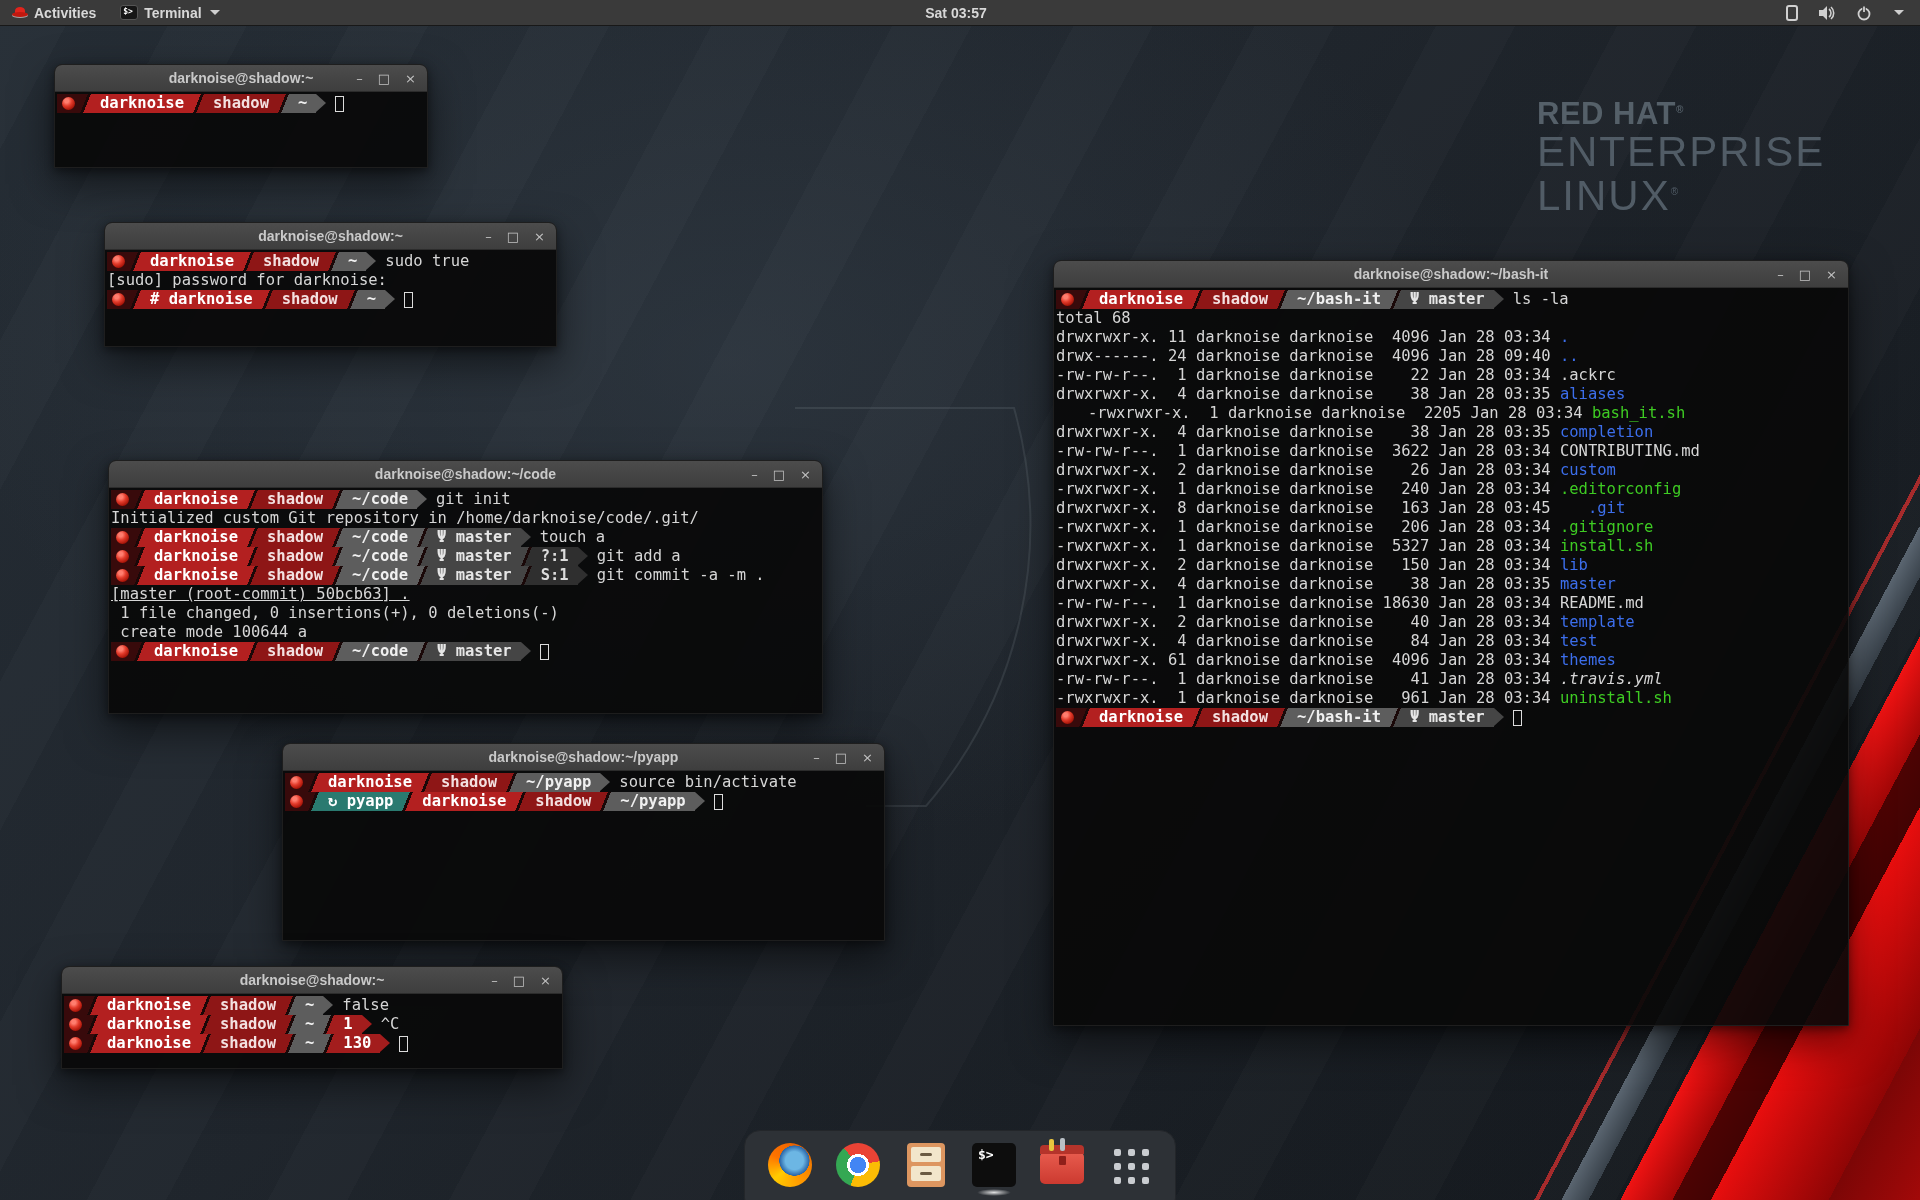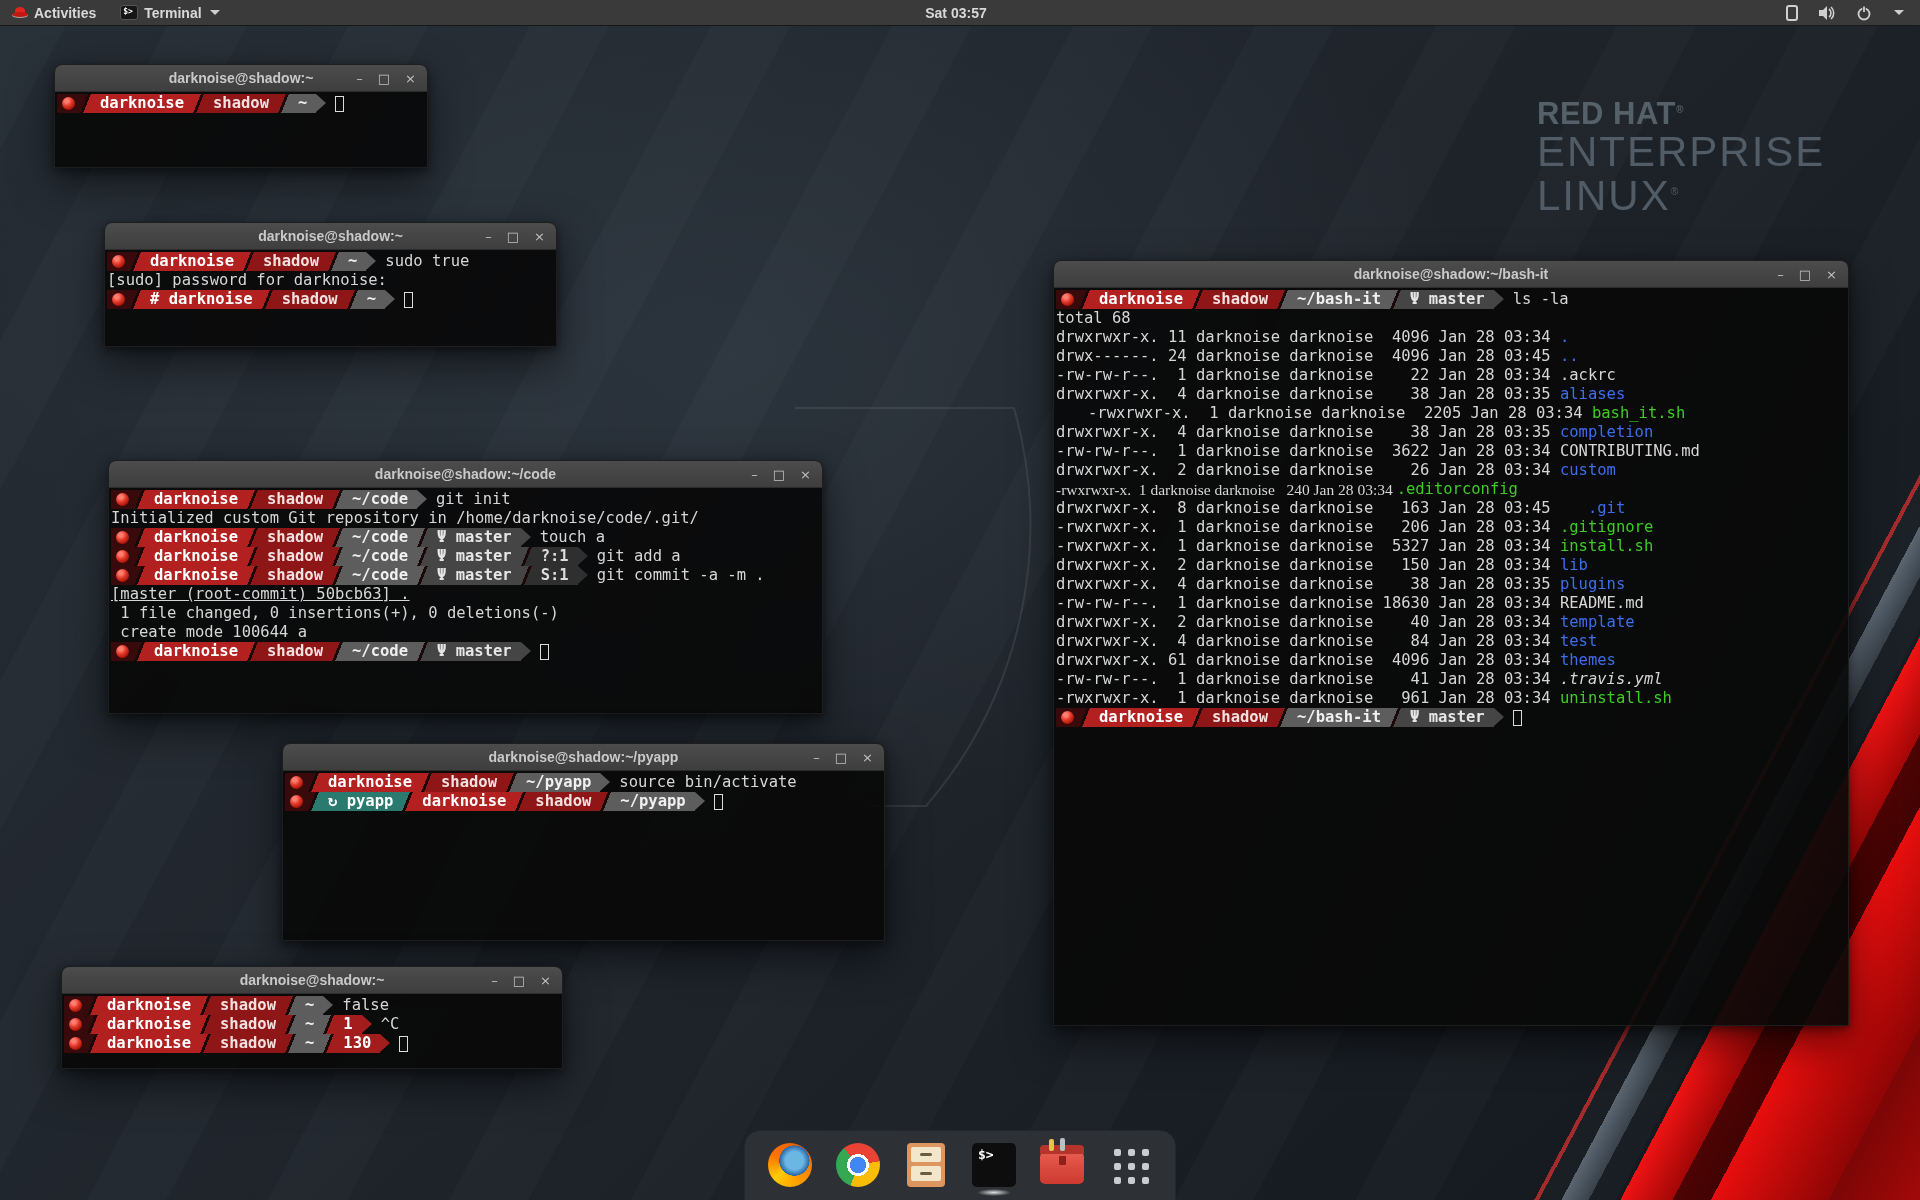--- a/index.html
+++ b/index.html
@@ -232,33 +232,33 @@
         <div class="controls">
           <div class="wbtn">–</div>
           <div class="wbtn">□</div>
           <div class="wbtn">×</div>
         </div>
       </div>
       <div class="term-body">
         <div class="term-line"><div class="seg seg-logo" style="background: rgb(56, 10, 11); color: rgb(255, 91, 77);"><div class="rh-dot"></div></div><div class="divider" style="background: linear-gradient(112deg, rgb(56, 10, 11) 42%, rgb(26, 8, 8) 42%, rgb(26, 8, 8) 58%, rgb(179, 32, 32) 58%);"></div><div class="seg seg-user" style="background: rgb(179, 32, 32); color: rgb(255, 255, 255);">darknoise</div><div class="divider" style="background: linear-gradient(112deg, rgb(179, 32, 32) 42%, rgb(26, 8, 8) 42%, rgb(26, 8, 8) 58%, rgb(142, 22, 22) 58%);"></div><div class="seg seg-host" style="background: rgb(142, 22, 22); color: rgb(243, 224, 224);">shadow</div><div class="divider" style="background: linear-gradient(112deg, rgb(142, 22, 22) 42%, rgb(26, 8, 8) 42%, rgb(26, 8, 8) 58%, rgb(93, 93, 93) 58%);"></div><div class="seg seg-cwd" style="background: rgb(93, 93, 93); color: rgb(240, 240, 240);">~/bash-it</div><div class="divider" style="background: linear-gradient(112deg, rgb(93, 93, 93) 42%, rgb(26, 8, 8) 42%, rgb(26, 8, 8) 58%, rgb(69, 69, 69) 58%);"></div><div class="seg seg-git" style="background: rgb(69, 69, 69); color: rgb(230, 230, 230);">Ψ master</div><div class="arrow" style="border-left-color: rgb(69, 69, 69);"></div><div class="cmd">ls -la</div></div>
         <div class="term-line"><div class="outspan" style="color: rgb(214, 214, 214);"><span style="white-space: pre;">total 68</span></div></div>
         <div class="term-line"><div class="outspan" style="color: rgb(214, 214, 214);"><span style="white-space: pre;">drwxrwxr-x. 11 darknoise darknoise  4096 Jan 28 03:34 </span></div><div class="outspan" style="color: rgb(60, 110, 235);"><span style="white-space: pre;">.</span></div></div>
-        <div class="term-line"><div class="outspan" style="color: rgb(214, 214, 214);"><span style="white-space: pre;">drwx------. 24 darknoise darknoise  4096 Jan 28 03:45 </span></div><div class="outspan" style="color: rgb(60, 110, 235);"><span style="white-space: pre;">..</span></div></div>
+        <div class="term-line"><div class="outspan" style="color: rgb(214, 214, 214);"><span style="white-space: pre;">drwx------. 24 darknoise darknoise  4096 Jan 28 09:40 </span></div><div class="outspan" style="color: rgb(60, 110, 235);"><span style="white-space: pre;">..</span></div></div>
         <div class="term-line"><div class="outspan" style="color: rgb(214, 214, 214);"><span style="white-space: pre;">-rw-rw-r--.  1 darknoise darknoise    22 Jan 28 03:34 </span></div><div class="outspan" style="color: rgb(214, 214, 214);"><span style="white-space: pre;">.ackrc</span></div></div>
         <div class="term-line"><div class="outspan" style="color: rgb(214, 214, 214);"><span style="white-space: pre;">drwxrwxr-x.  4 darknoise darknoise    38 Jan 28 03:35 </span></div><div class="outspan" style="color: rgb(60, 110, 235);"><span style="white-space: pre;">aliases</span></div></div>
         <div class="term-line"><div class="outspan" style="color: rgb(214, 214, 214);"><span style="white-space: pre; margin-left: 32px;">-rwxrwxr-x.  1 darknoise darknoise  2205 Jan 28 03:34 </span></div><div class="outspan" style="color: rgb(62, 203, 35);"><span style="white-space: pre;">bash_it.sh</span></div></div>
         <div class="term-line"><div class="outspan" style="color: rgb(214, 214, 214);"><span style="white-space: pre;">drwxrwxr-x.  4 darknoise darknoise    38 Jan 28 03:35 </span></div><div class="outspan" style="color: rgb(60, 110, 235);"><span style="white-space: pre;">completion</span></div></div>
         <div class="term-line"><div class="outspan" style="color: rgb(214, 214, 214);"><span style="white-space: pre;">-rw-rw-r--.  1 darknoise darknoise  3622 Jan 28 03:34 </span></div><div class="outspan" style="color: rgb(214, 214, 214);"><span style="white-space: pre;">CONTRIBUTING.md</span></div></div>
         <div class="term-line"><div class="outspan" style="color: rgb(214, 214, 214);"><span style="white-space: pre;">drwxrwxr-x.  2 darknoise darknoise    26 Jan 28 03:34 </span></div><div class="outspan" style="color: rgb(60, 110, 235);"><span style="white-space: pre;">custom</span></div></div>
-        <div class="term-line"><div class="outspan" style="color: rgb(214, 214, 214); font-family: Liberation Serif, serif;"><span style="white-space: pre;">-rwxrwxr-x.  1 darknoise darknoise   240 Jan 28 03:34 </span></div><div class="outspan" style="color: rgb(62, 203, 35);"><span style="white-space: pre;">.editorconfig</span></div></div>
+        <div class="term-line"><div class="outspan" style="color: rgb(214, 214, 214);"><span style="white-space: pre;">-rwxrwxr-x.  1 darknoise darknoise   240 Jan 28 03:34 </span></div><div class="outspan" style="color: rgb(62, 203, 35);"><span style="white-space: pre;">.editorconfig</span></div></div>
         <div class="term-line"><div class="outspan" style="color: rgb(214, 214, 214);"><span style="white-space: pre;">drwxrwxr-x.  8 darknoise darknoise   163 Jan 28 03:45 </span></div><div class="outspan" style="color: rgb(60, 110, 235);"><span style="white-space: pre; margin-left: 28px;">.git</span></div></div>
         <div class="term-line"><div class="outspan" style="color: rgb(214, 214, 214);"><span style="white-space: pre;">-rwxrwxr-x.  1 darknoise darknoise   206 Jan 28 03:34 </span></div><div class="outspan" style="color: rgb(62, 203, 35);"><span style="white-space: pre;">.gitignore</span></div></div>
         <div class="term-line"><div class="outspan" style="color: rgb(214, 214, 214);"><span style="white-space: pre;">-rwxrwxr-x.  1 darknoise darknoise  5327 Jan 28 03:34 </span></div><div class="outspan" style="color: rgb(62, 203, 35);"><span style="white-space: pre;">install.sh</span></div></div>
         <div class="term-line"><div class="outspan" style="color: rgb(214, 214, 214);"><span style="white-space: pre;">drwxrwxr-x.  2 darknoise darknoise   150 Jan 28 03:34 </span></div><div class="outspan" style="color: rgb(60, 110, 235);"><span style="white-space: pre;">lib</span></div></div>
-        <div class="term-line"><div class="outspan" style="color: rgb(214, 214, 214);"><span style="white-space: pre;">drwxrwxr-x.  4 darknoise darknoise    38 Jan 28 03:35 </span></div><div class="outspan" style="color: rgb(60, 110, 235);"><span style="white-space: pre;">plugins</span></div></div>
+        <div class="term-line"><div class="outspan" style="color: rgb(214, 214, 214);"><span style="white-space: pre;">drwxrwxr-x.  4 darknoise darknoise    38 Jan 28 03:35 </span></div><div class="outspan" style="color: rgb(60, 110, 235);"><span style="white-space: pre;">master</span></div></div>
         <div class="term-line"><div class="outspan" style="color: rgb(214, 214, 214);"><span style="white-space: pre;">-rw-rw-r--.  1 darknoise darknoise 18630 Jan 28 03:34 </span></div><div class="outspan" style="color: rgb(214, 214, 214);"><span style="white-space: pre;">README.md</span></div></div>
         <div class="term-line"><div class="outspan" style="color: rgb(214, 214, 214);"><span style="white-space: pre;">drwxrwxr-x.  2 darknoise darknoise    40 Jan 28 03:34 </span></div><div class="outspan" style="color: rgb(60, 110, 235);"><span style="white-space: pre;">template</span></div></div>
         <div class="term-line"><div class="outspan" style="color: rgb(214, 214, 214);"><span style="white-space: pre;">drwxrwxr-x.  4 darknoise darknoise    84 Jan 28 03:34 </span></div><div class="outspan" style="color: rgb(60, 110, 235);"><span style="white-space: pre;">test</span></div></div>
         <div class="term-line"><div class="outspan" style="color: rgb(214, 214, 214);"><span style="white-space: pre;">drwxrwxr-x. 61 darknoise darknoise  4096 Jan 28 03:34 </span></div><div class="outspan" style="color: rgb(60, 110, 235);"><span style="white-space: pre;">themes</span></div></div>
         <div class="term-line"><div class="outspan" style="color: rgb(214, 214, 214);"><span style="white-space: pre;">-rw-rw-r--.  1 darknoise darknoise    41 Jan 28 03:34 </span></div><div class="outspan" style="color: rgb(214, 214, 214);"><span style="white-space: pre; font-style: italic;">.travis.yml</span></div></div>
         <div class="term-line"><div class="outspan" style="color: rgb(214, 214, 214);"><span style="white-space: pre;">-rwxrwxr-x.  1 darknoise darknoise   961 Jan 28 03:34 </span></div><div class="outspan" style="color: rgb(62, 203, 35);"><span style="white-space: pre;">uninstall.sh</span></div></div>
         <div class="term-line"><div class="seg seg-logo" style="background: rgb(56, 10, 11); color: rgb(255, 91, 77);"><div class="rh-dot"></div></div><div class="divider" style="background: linear-gradient(112deg, rgb(56, 10, 11) 42%, rgb(26, 8, 8) 42%, rgb(26, 8, 8) 58%, rgb(179, 32, 32) 58%);"></div><div class="seg seg-user" style="background: rgb(179, 32, 32); color: rgb(255, 255, 255);">darknoise</div><div class="divider" style="background: linear-gradient(112deg, rgb(179, 32, 32) 42%, rgb(26, 8, 8) 42%, rgb(26, 8, 8) 58%, rgb(142, 22, 22) 58%);"></div><div class="seg seg-host" style="background: rgb(142, 22, 22); color: rgb(243, 224, 224);">shadow</div><div class="divider" style="background: linear-gradient(112deg, rgb(142, 22, 22) 42%, rgb(26, 8, 8) 42%, rgb(26, 8, 8) 58%, rgb(93, 93, 93) 58%);"></div><div class="seg seg-cwd" style="background: rgb(93, 93, 93); color: rgb(240, 240, 240);">~/bash-it</div><div class="divider" style="background: linear-gradient(112deg, rgb(93, 93, 93) 42%, rgb(26, 8, 8) 42%, rgb(26, 8, 8) 58%, rgb(69, 69, 69) 58%);"></div><div class="seg seg-git" style="background: rgb(69, 69, 69); color: rgb(230, 230, 230);">Ψ master</div><div class="arrow" style="border-left-color: rgb(69, 69, 69);"></div><div class="cursor"></div></div>
       </div>
     </div>
   </div>

